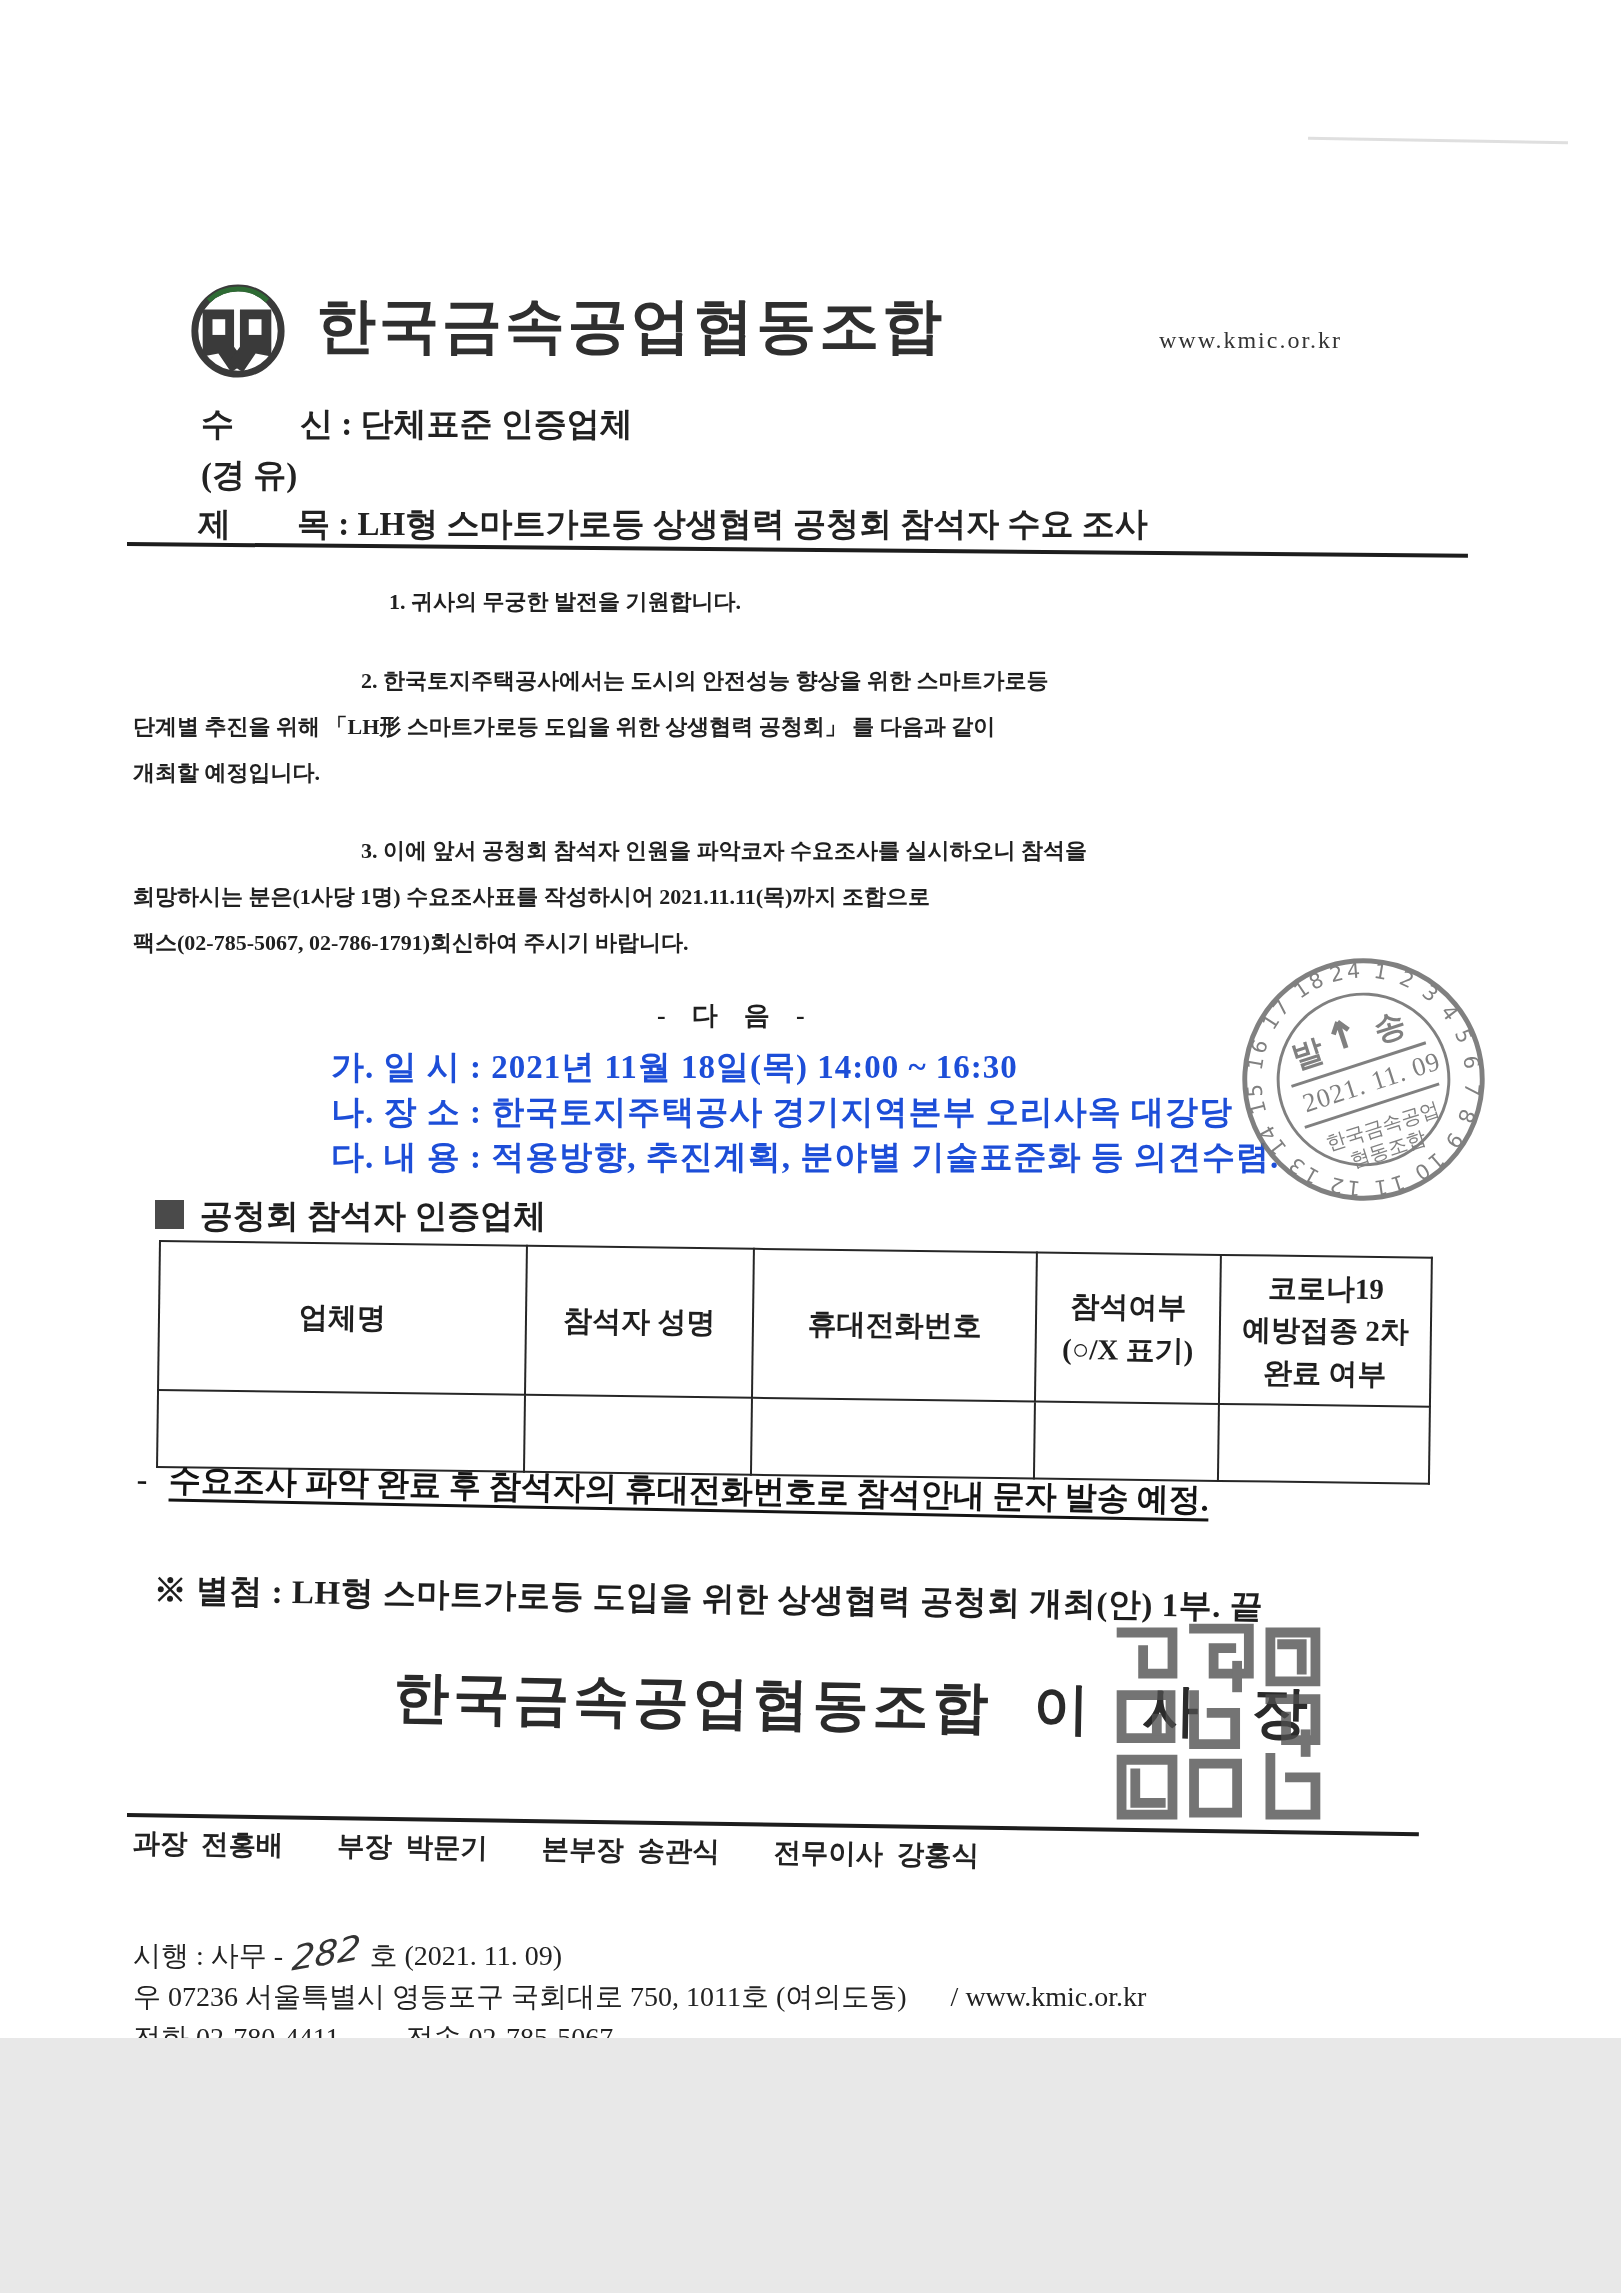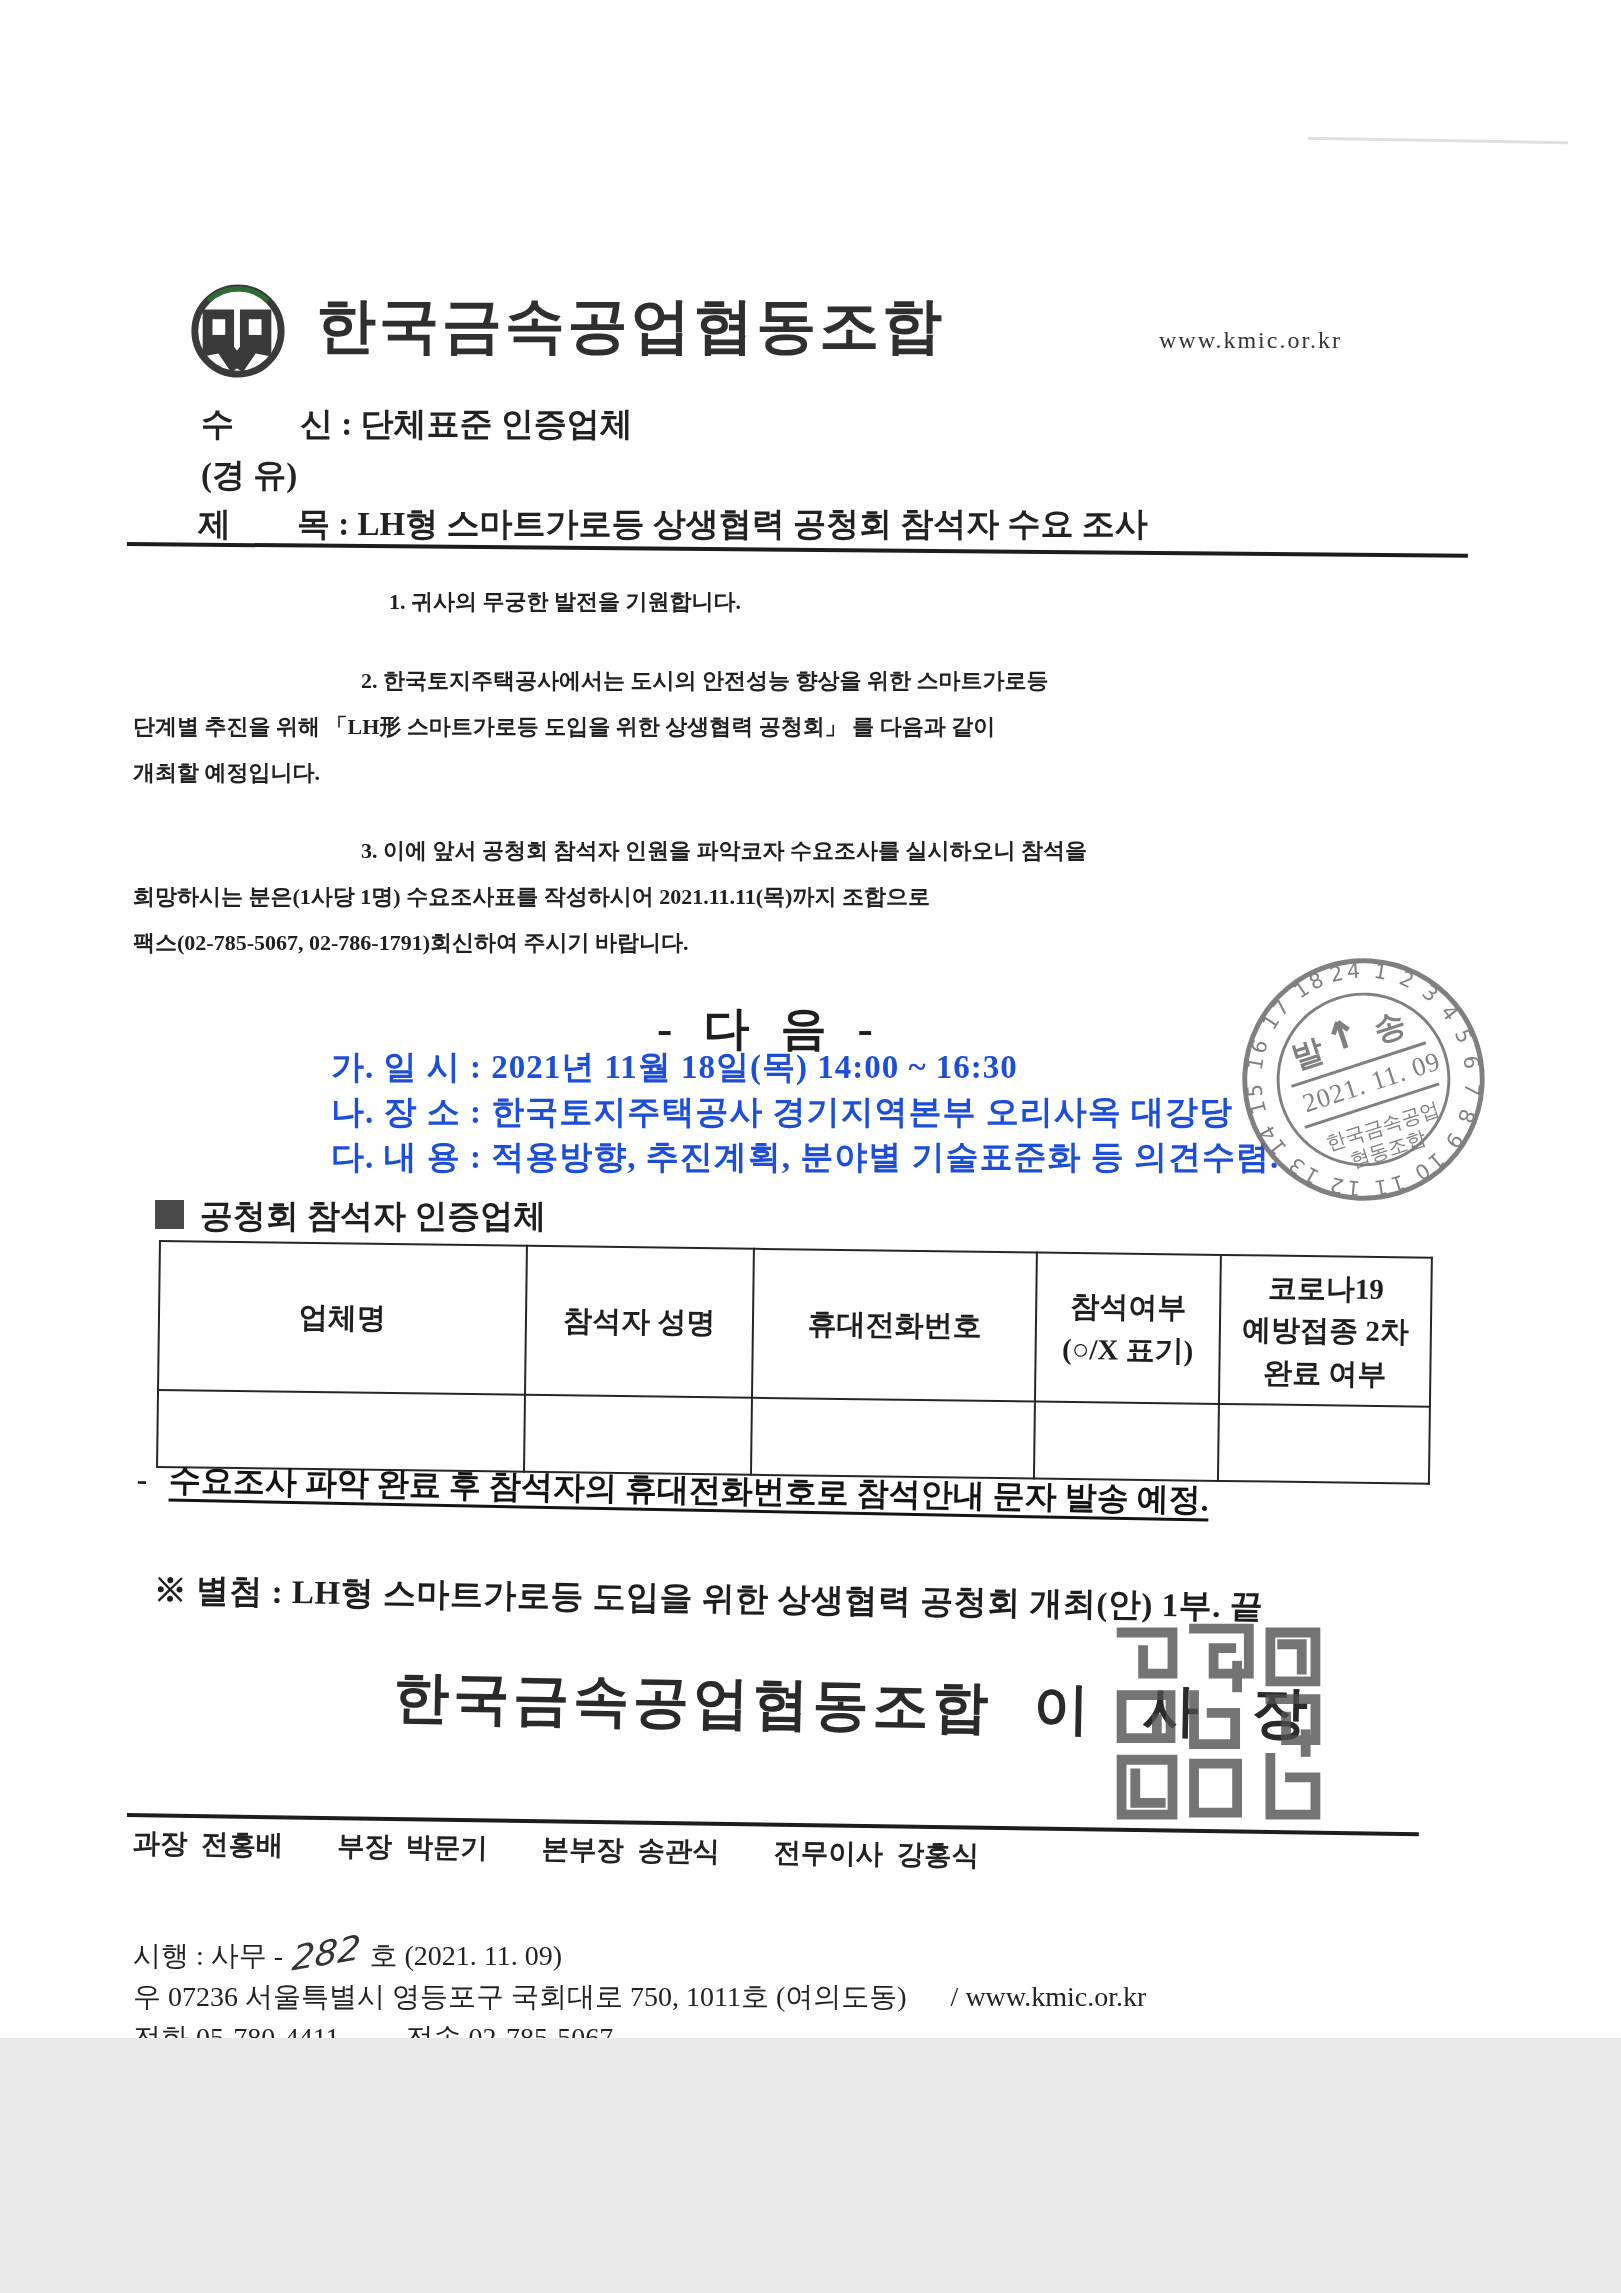--- a/index.html
+++ b/index.html
@@ -14,21 +14,21 @@
   }
   .abs{position:absolute;white-space:nowrap;}
   
   .org-name{font-size:60px;font-weight:bold;letter-spacing:2.9px;color:#2f2f2f;}
   .website{font-size:24px;letter-spacing:2px;color:#333;}
   
   .meta-line{font-size:33px;font-weight:600;color:#222;}
   .rule{position:absolute;background:#1d1d1d;transform-origin:left center;}
   
   .body-line{font-size:22px;color:#202020;font-weight:700;}
-  .daum-title{font-size:46px;font-weight:600;letter-spacing:9.8px;color:#1f1f1f;}
+  .daum-title{font-size:26px;font-weight:600;letter-spacing:9.8px;color:#1f1f1f;}
   .sched{font-size:33px;font-weight:700;color:#1d4ed8;letter-spacing:1px;}
   
   .survey-head{font-size:33px;font-weight:600;color:#1f1f1f;}
   .survey-head .sq{display:inline-block;width:29px;height:29px;background:#4a4a4a;margin-right:15.7px;transform:translateY(2px);}
   table.survey{border-collapse:collapse;width:1274px;transform:rotate(0.75deg);transform-origin:left top;}
   table.survey th,table.survey td{border:2px solid #262626;}
   table.survey{border:2.9px solid #1a1a1a;}
   table.survey th{height:147px;font-size:29px;font-weight:600;text-align:center;vertical-align:middle;white-space:pre-line;line-height:1.45;color:#1f1f1f;padding:0 5.9px;}
   table.survey td{height:73px;}
   .note-line{font-size:32px;font-weight:bold;color:#141414;}
@@ -179,21 +179,21 @@
   </div>
 
   <div class="abs foot" style="left:133px;top:1933px;">
     <span>시행 : 사무 -</span><span class="hand">282</span><span>호 (2021. 11. 09)</span>
   </div>
   <div class="abs foot" style="left:133px;top:1978px;">
     <span>우 07236 서울특별시 영등포구 국회대로 750, 1011호 (여의도동)</span>
     <span style="margin-left:37px;">/ www.kmic.or.kr</span>
   </div>
   <div class="abs foot" style="left:133px;top:2019px;">
-    <span>전화 05-780-4411</span>
+    <span>전화 02-780-4411</span>
     <span style="margin-left:59px;">전송 02-785-5067</span>
   </div>
   <div class="abs foot" style="left:851px;top:2031px;transform:rotate(0.4deg);transform-origin:left top;">
     <span>/ hbjeon@kmic.or.kr</span>
     <span style="margin-left:21px;">/ 공개</span>
   </div>
 
 </div>
 
 

